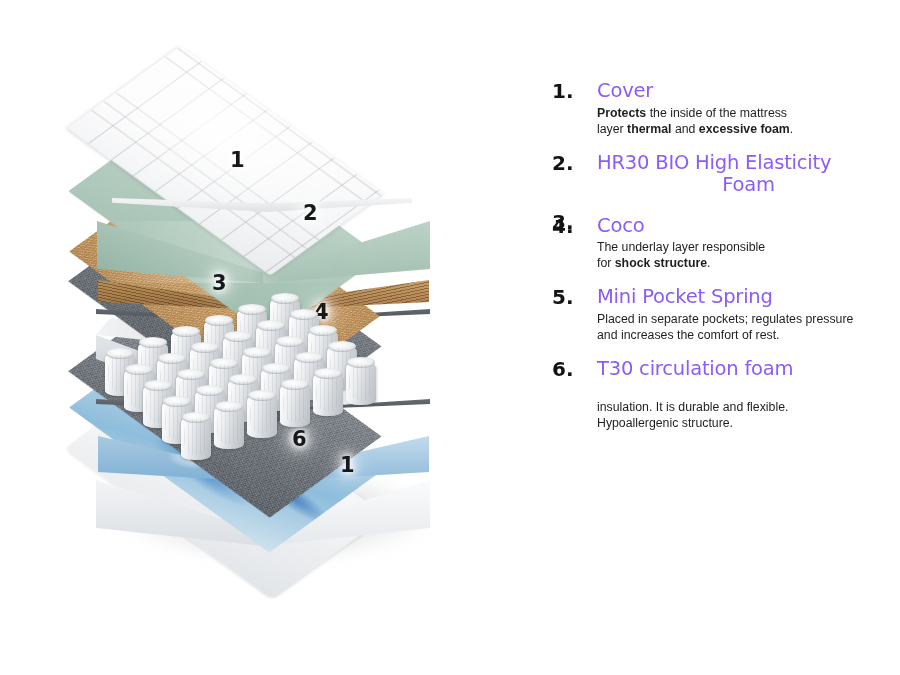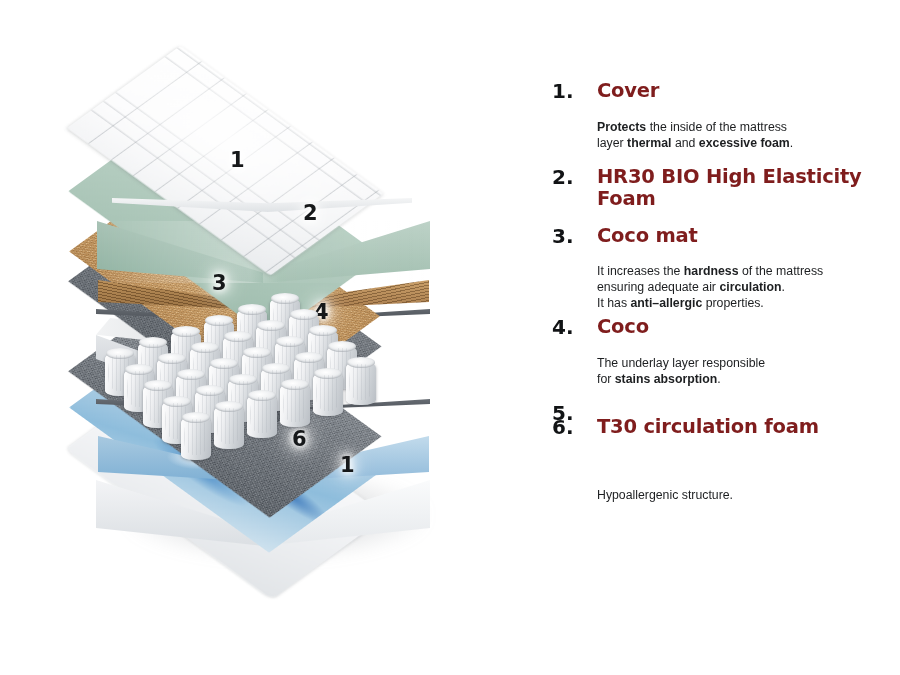--- a/index.html
+++ b/index.html
@@ -231,27 +231,27 @@
   
   #legend{position:absolute;left:552px;top:80px;width:348px;}
   .entry{position:relative;margin-bottom:4px;}
   .entry .num{
     position:absolute;left:0;top:0;width:34px;
     font-family:"DejaVu Sans",sans-serif;font-weight:bold;
     font-size:20px;color:#111315;line-height:1.15;
   }
   .entry .body{margin-left:45px;}
   .entry .title{
-    font-family:"DejaVu Sans",sans-serif;font-weight:bold;
-    font-size:19.5px;line-height:1.16;color:#7f1d1d;
+    font-family:"DejaVu Sans",sans-serif;font-weight:normal;
+    font-size:19.5px;line-height:1.16;color:#8b5cf6;
     letter-spacing:-.2px;
   }
-  .entry .title .l2{display:block;}
+  .entry .title .l2{display:block;text-align:center;}
   .entry .desc{
-    margin-top:17px;font-size:12.3px;line-height:1.30;color:#1d1f21;
+    margin-top:3px;font-size:12.3px;line-height:1.30;color:#1d1f21;
   }
   .entry .desc b{font-weight:bold;}
   .gap-s{height:10px;}
 </style>
 </head>
 <body>
 
 <div id="page">
 
   <div id="diagram">
@@ -363,39 +363,39 @@
       <div class="gap-s"></div>
       <div class="entry">
         <div class="num">2.</div>
         <div class="body">
           <div class="title">HR30 BIO High Elasticity<span class="l2">Foam</span></div>
         </div>
       </div>
       <div class="gap-s"></div>
       <div class="entry">
         <div class="num">3.</div>
-        <div class="body">
-          <div class="title">Coco mat</div>
-          <div class="desc"><span>It increases the </span><b>hardness</b><span> of the mattress</span><br><span>ensuring adequate air </span><b>circulation</b><span>.</span><br><span>It has </span><b>anti–allergic</b><span> properties.</span></div>
-        </div>
       </div>
       <div class="entry">
         <div class="num">4.</div>
         <div class="body">
           <div class="title">Coco</div>
-          <div class="desc"><span>The underlay layer responsible</span><br><span>for </span><b>stains absorption</b><span>.</span></div>
+          <div class="desc"><span>The underlay layer responsible</span><br><span>for </span><b>shock structure</b><span>.</span></div>
         </div>
       </div>
       <div class="gap-s"></div>
       <div class="entry">
         <div class="num">5.</div>
+        <div class="body">
+          <div class="title">Mini Pocket Spring</div>
+          <div class="desc"><span>Placed in separate pockets; regulates pressure</span><br><span>and increases the comfort of rest.</span></div>
+        </div>
       </div>
       <div class="gap-s"></div>
       <div class="entry">
         <div class="num">6.</div>
         <div class="body">
           <div class="title">T30 circulation foam</div>
-          <div class="desc"><br><br><span>Hypoallergenic structure.</span></div>
+          <div class="desc"><br><span>insulation. It is durable and flexible.</span><br><span>Hypoallergenic structure.</span></div>
         </div>
       </div>
     </div>
 
 </div>
 
 </body></html>

